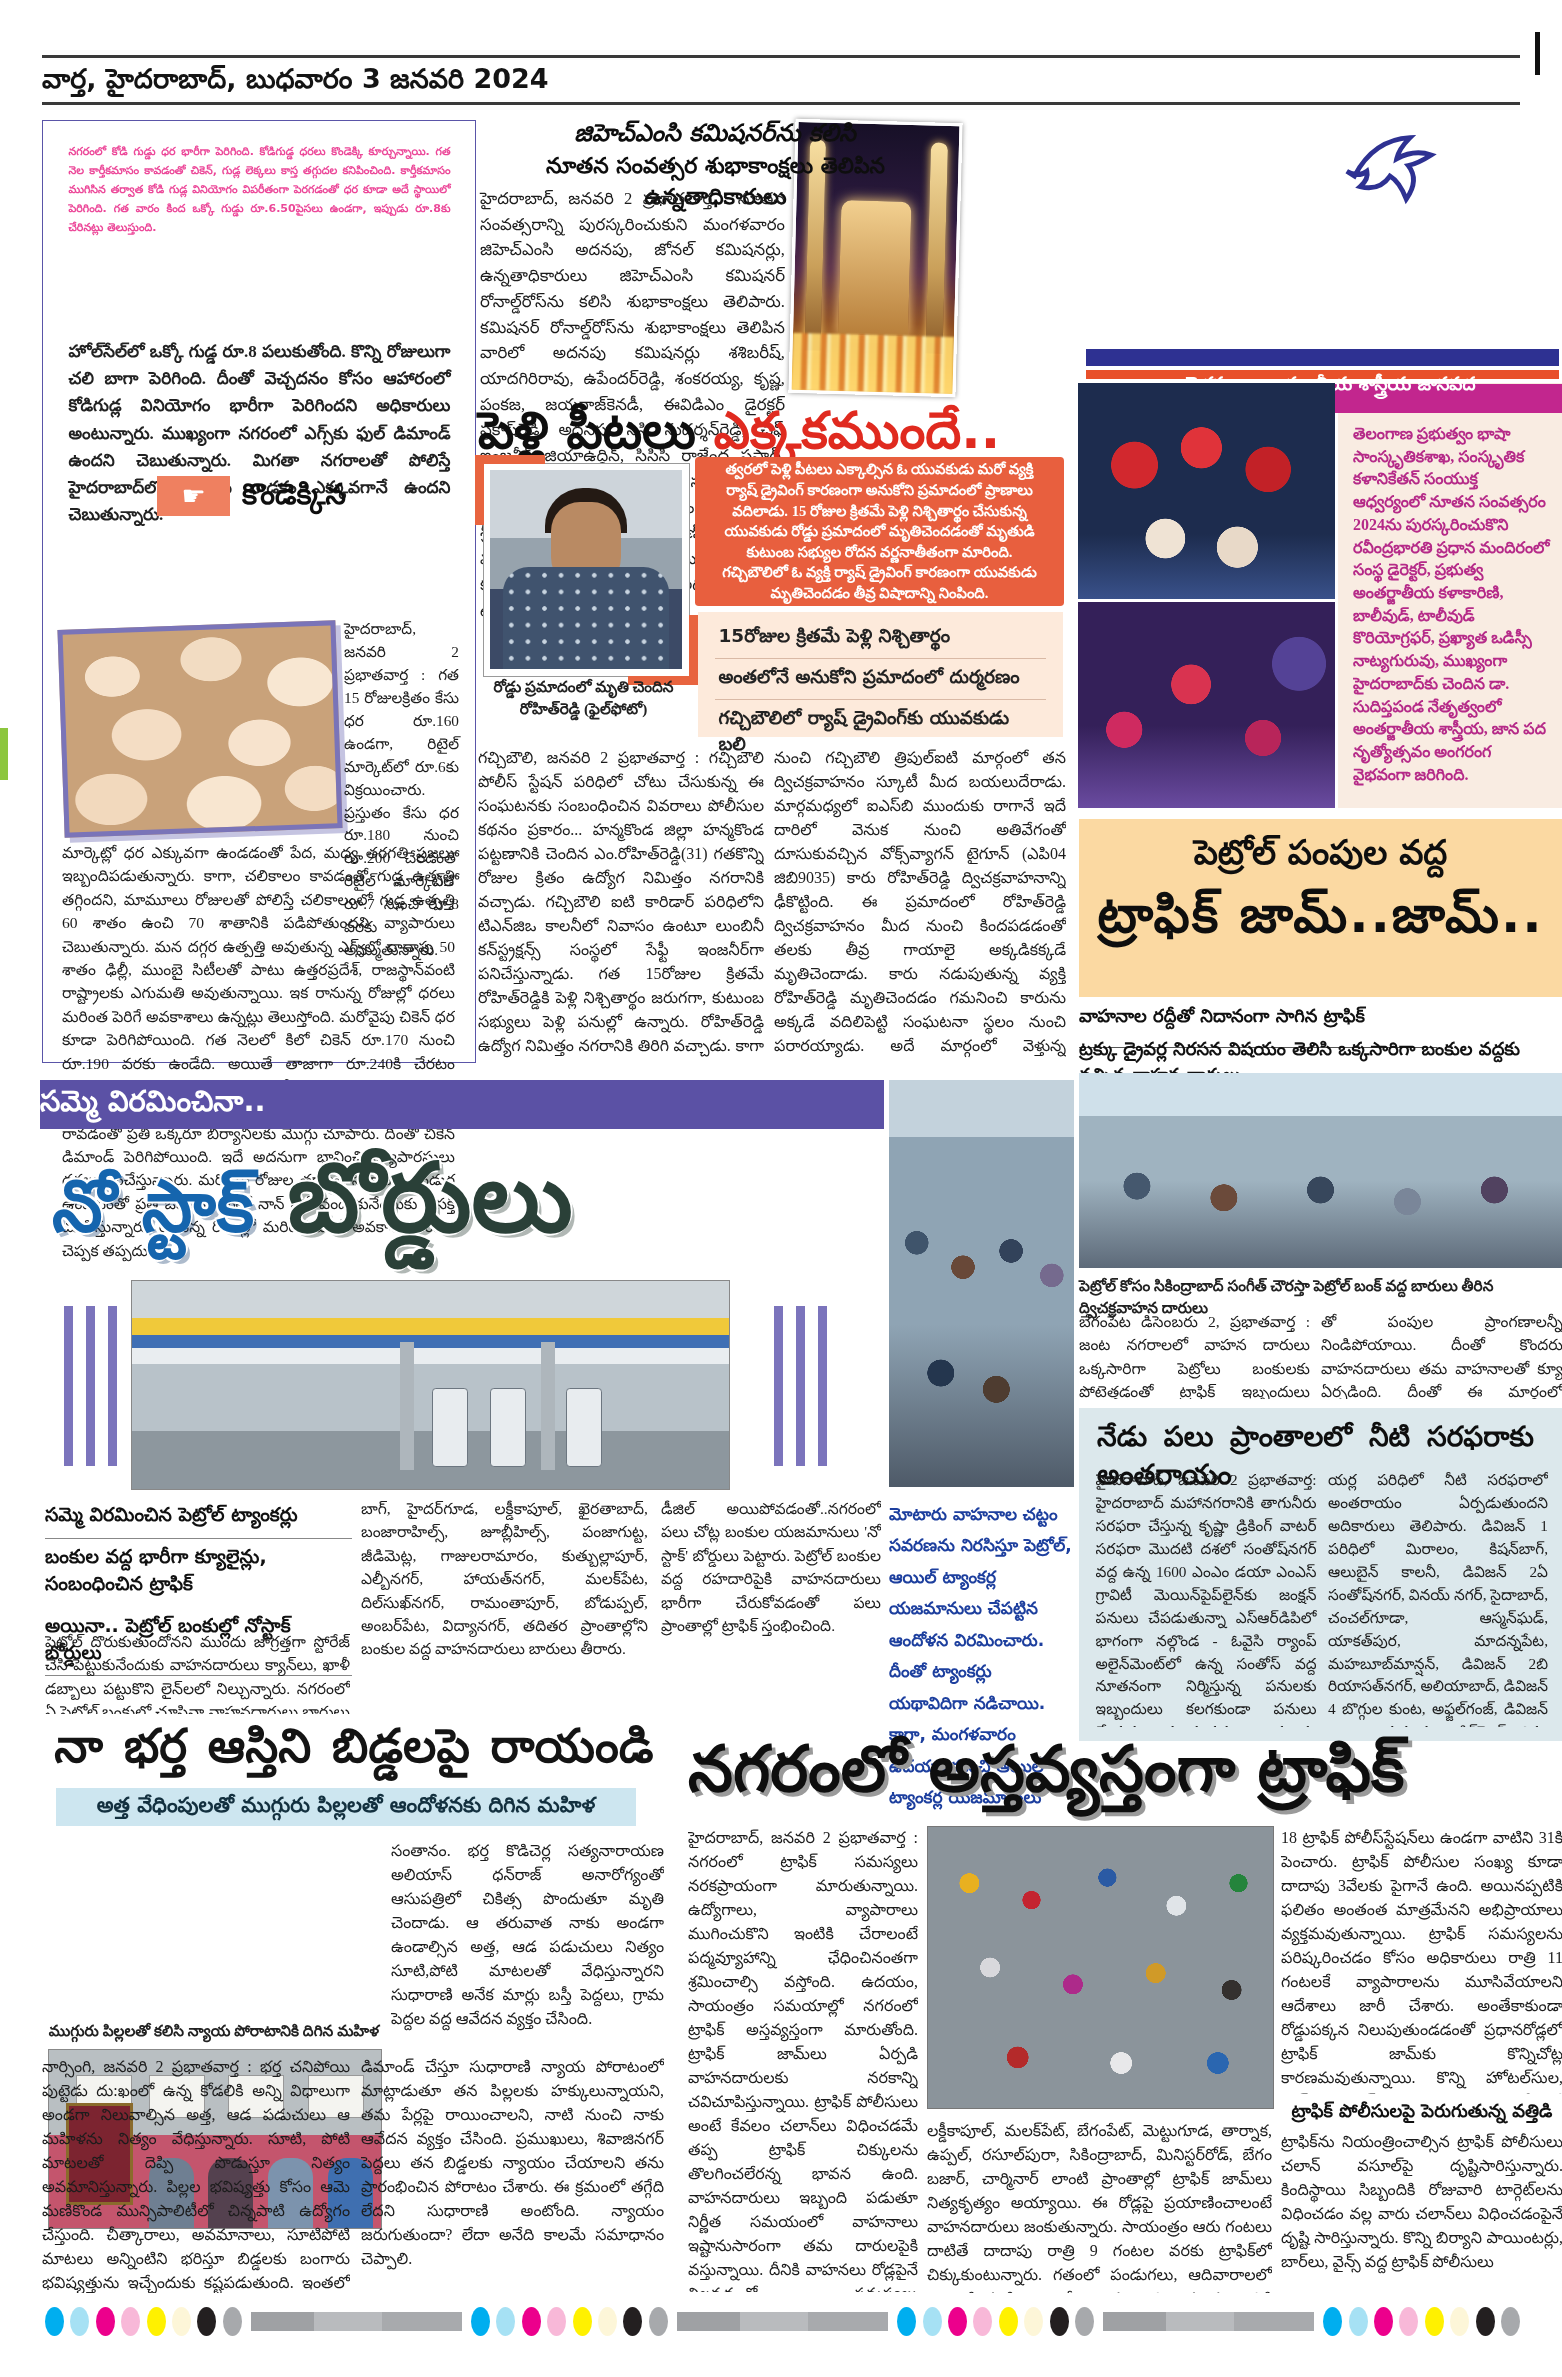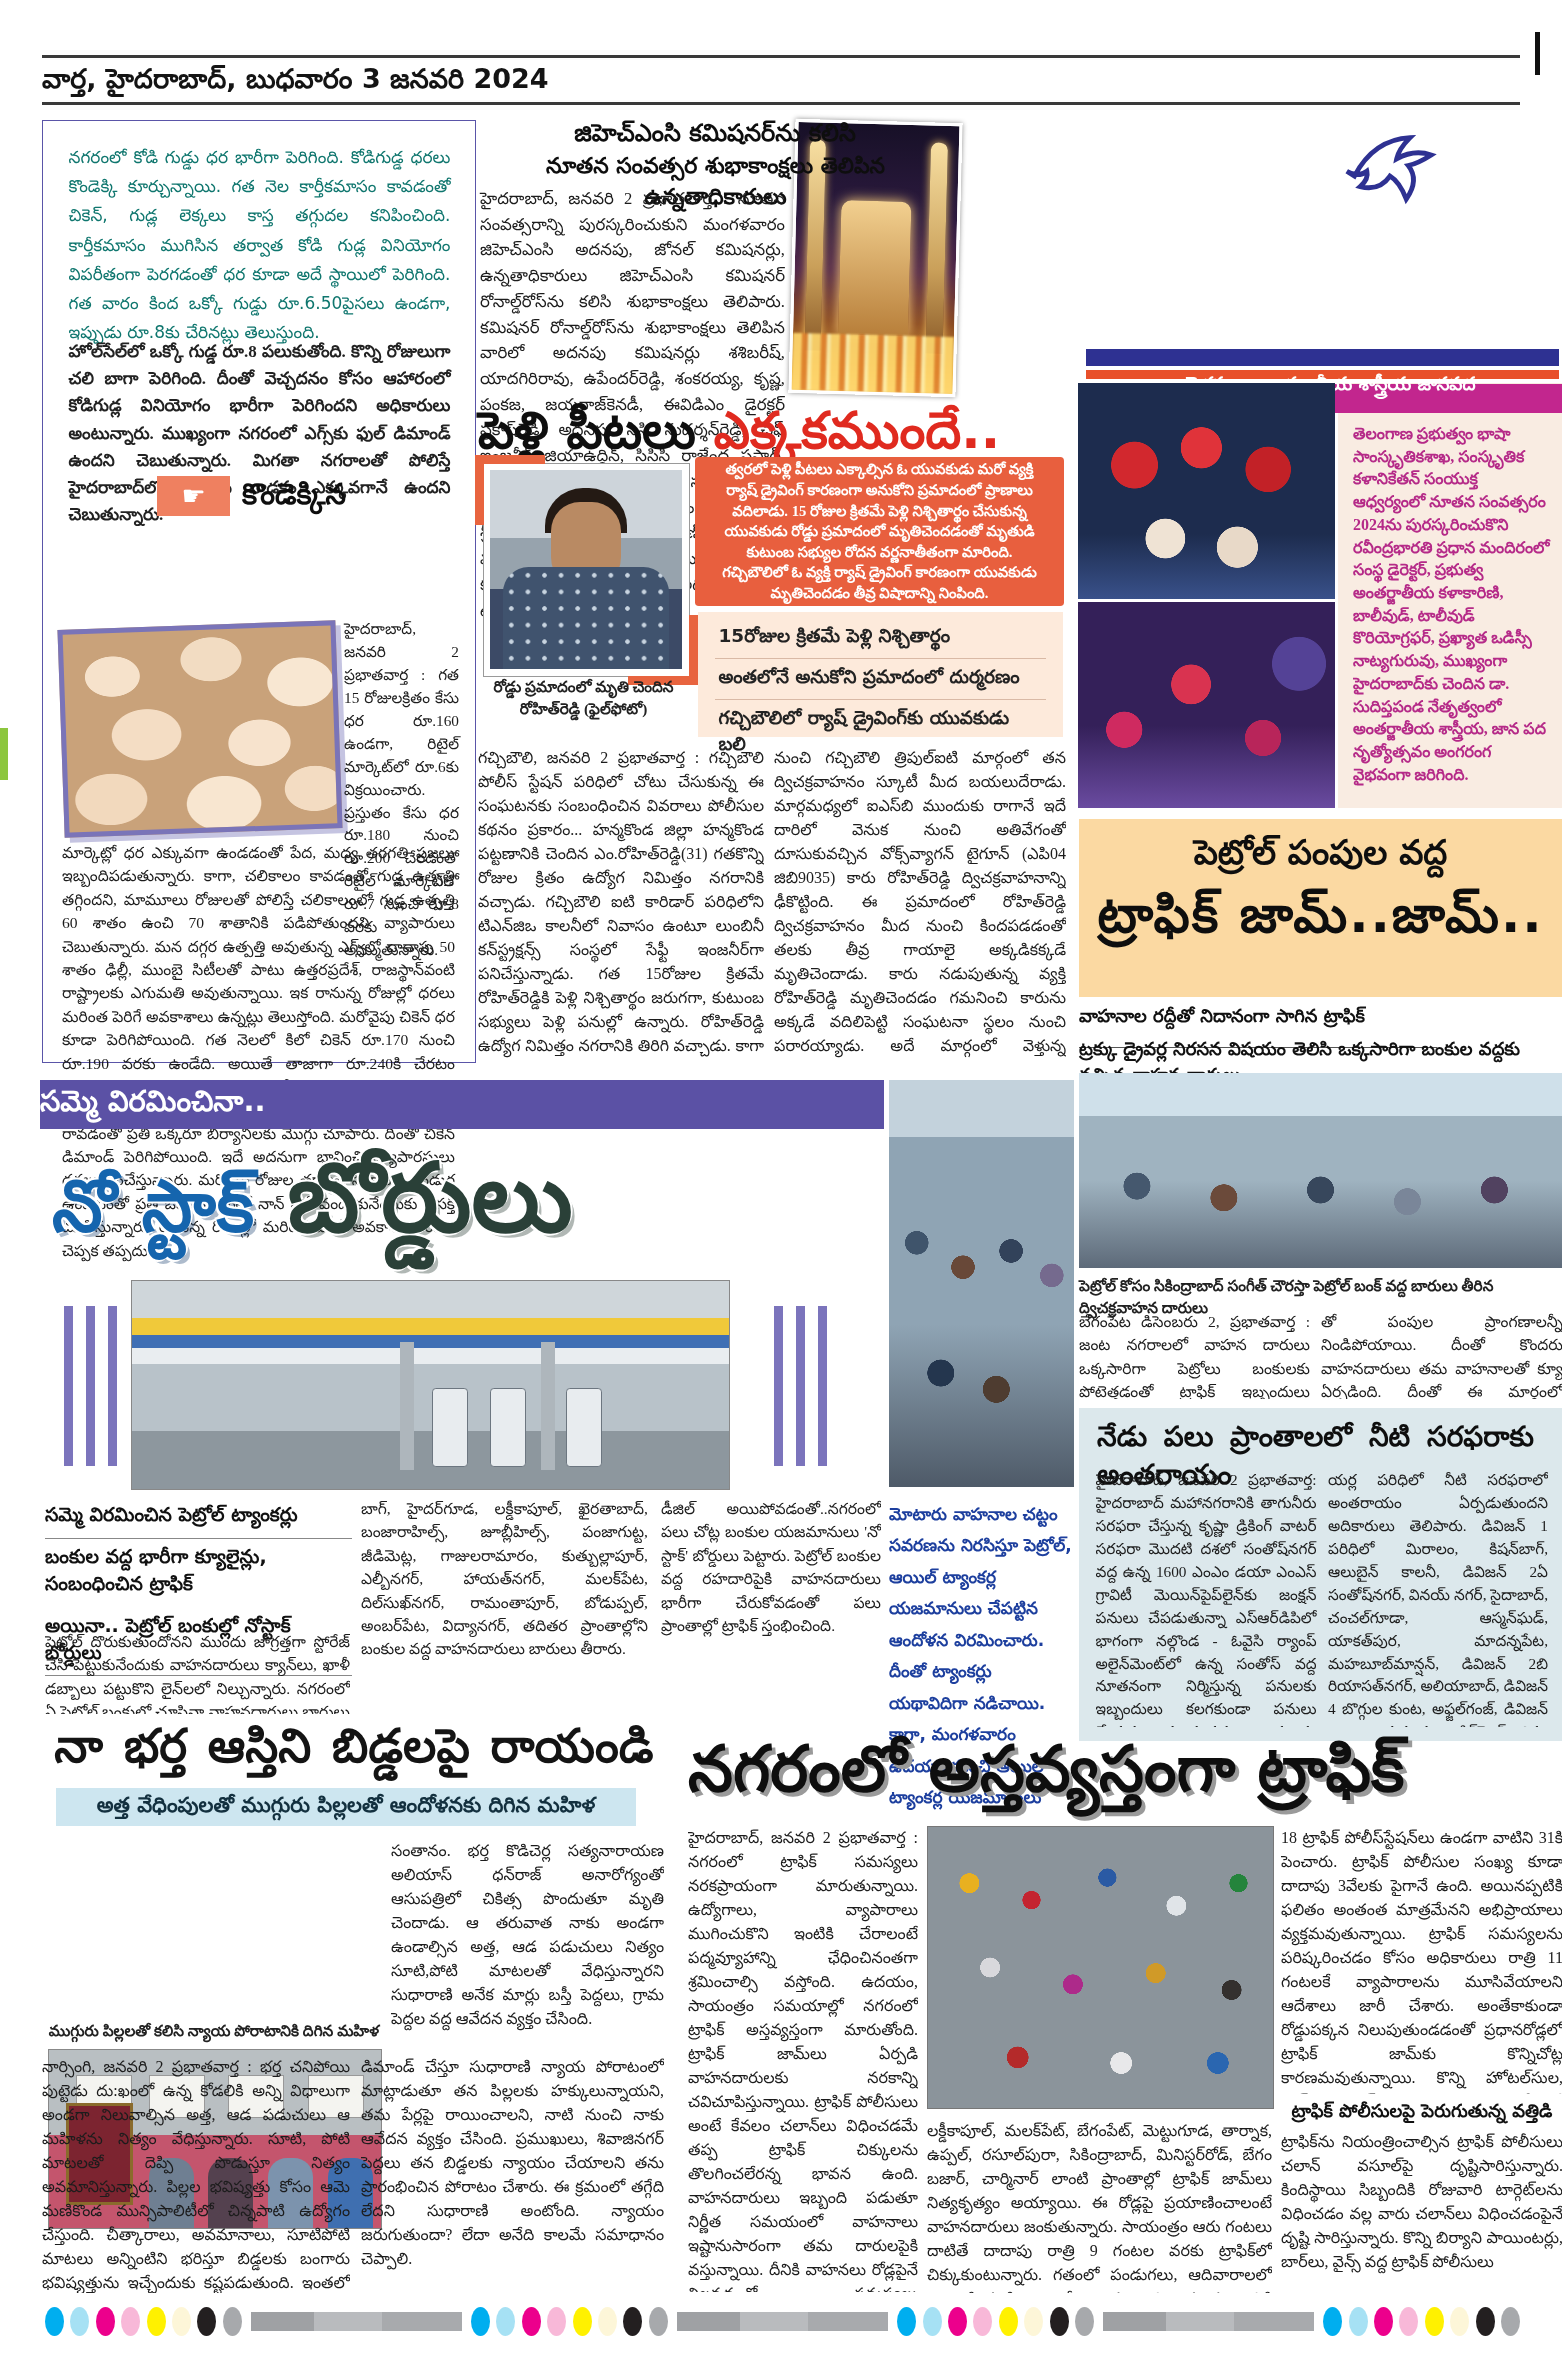--- a/index.html
+++ b/index.html
@@ -20,21 +20,21 @@
   .mast-city{font-family:"DejaVu Sans","Liberation Sans",sans-serif;font-weight:bold;font-size:61px;color:#e0241f;
     text-shadow:-1.9px -1.9px 0 #fff,1.9px -1.9px 0 #fff,-1.9px 1.9px 0 #fff,1.9px 1.9px 0 #fff,3.8px 3.8px 1.3px rgba(120,10,10,.55);letter-spacing:1.3px;}
   .mast-brand{font-family:"DejaVu Sans","Liberation Sans",sans-serif;font-weight:bold;font-size:161px;line-height:1;color:#2e3192;text-shadow:2.6px 2.6px 0 rgba(30,34,120,.25);}
   .mast-bar-blue{background:#2e3192;}
   .mast-bar-orange{background:#e8502a;}
   
   .body-txt{font-size:16px;line-height:1.5;color:#1c1c1c;}
   .headline-sans{font-family:"DejaVu Sans","Liberation Sans",sans-serif;font-weight:bold;color:#0e0e0e;}
   
   .egg-box{border:1.9px solid #5a55a8;background:#fff;}
-  .egg-lead-orange{color:#0f766e;font-weight:normal;font-size:17px;line-height:1.72;font-family:"DejaVu Sans","Liberation Sans",sans-serif;}
+  .egg-lead-orange{color:#ec4899;font-weight:bold;font-size:11px;line-height:1.72;font-family:"DejaVu Sans","Liberation Sans",sans-serif;}
   .egg-lead-black{color:#222;font-weight:bold;font-size:17px;line-height:1.6;}
   .kicker-chip{background:#ef8060;color:#fff;display:flex;align-items:center;justify-content:center;font-size:27px;}
   .egg-headline{font-size:59px;letter-spacing:1.3px;}
   .egg-photo{border:5.7px solid #7a74b8;transform:rotate(-2deg);box-shadow:5.1px 5.1px 0 rgba(90,85,168,.35);
     background:#c9a27a;
     background-image:radial-gradient(ellipse 45px 33px at 18% 22%,#f6e2cb 0 60%,rgba(0,0,0,0) 62%),
       radial-gradient(ellipse 50px 36px at 55% 15%,#f2dcc2 0 60%,rgba(0,0,0,0) 62%),
       radial-gradient(ellipse 54px 40px at 88% 28%,#f8e7d2 0 60%,rgba(0,0,0,0) 62%),
       radial-gradient(ellipse 57px 42px at 30% 52%,#f4ddc4 0 60%,rgba(0,0,0,0) 62%),
       radial-gradient(ellipse 51px 38px at 72% 58%,#f7e3cd 0 60%,rgba(0,0,0,0) 62%),
@@ -131,21 +131,21 @@
   <div class="abs egg-lead-black jt" style="left:25.5px;top:217px;width:382px;">హోల్‌సేల్‌లో ఒక్కో గుడ్డ రూ.8 పలుకుతోంది. కొన్ని రోజులుగా చలి బాగా పెరిగింది. దీంతో వెచ్చదనం కోసం ఆహారంలో కోడిగుడ్ల వినియోగం భారీగా పెరిగిందని అధికారులు అంటున్నారు. ముఖ్యంగా నగరంలో ఎగ్స్‌కు ఫుల్ డిమాండ్ ఉందని చెబుతున్నారు. మిగతా నగరాలతో పోలిస్తే హైదరాబాద్‌లో కోడిగుట్ల వాడకం ఎక్కువగానే ఉందని చెబుతున్నారు.</div>
   <div class="abs kicker-chip" style="left:114px;top:355px;width:73px;height:40px;">
       <span>☛</span>
     </div>
   <div class="abs headline-sans" style="left:199px;top:356px;font-size:29px;">కొండెక్కిన</div>
   <div class="abs egg-photo" style="left:18px;top:504px;width:268px;height:198px;"></div>
   <div class="abs body-txt jt" style="left:301px;top:497px;width:115px;font-size:15.3px;">హైదరాబాద్, జనవరి 2 ప్రభాతవార్త : గత 15 రోజులక్రితం కేసు ధర రూ.160 ఉండగా, రిటైల్ మార్కెట్‌లో రూ.6కు విక్రయించారు. ప్రస్తుతం కేసు ధర రూ.180 నుంచి రూ.200 చేరడంతో రిటైల్ మార్కెట్‌లో రూ.7 నుంచి రూ.8 వరకు అమ్ముతున్నారు.</div>
   <div class="abs body-txt jt" style="left:19px;top:720px;width:393px;font-size:15.6px;">మార్కెట్లో ధర ఎక్కువగా ఉండడంతో పేద, మధ్య తరగతి ప్రజలు ఇబ్బందిపడుతున్నారు. కాగా, చలికాలం కావడంతో గుడ్ల ఉత్పత్తి తగ్గిందని, మామూలు రోజులతో పోలిస్తే చలికాలంలో గుడ్ల ఉత్పత్తి 60 శాతం ఉంచి 70 శాతానికి పడిపోతుందని వ్యాపారులు చెబుతున్నారు. మన దగ్గర ఉత్పత్తి అవుతున్న ఎగ్స్‌లో దాదాపు 50 శాతం ఢిల్లీ, ముంబై సిటీలతో పాటు ఉత్తరప్రదేశ్, రాజస్థాన్‌వంటి రాష్ట్రాలకు ఎగుమతి అవుతున్నాయి. ఇక రానున్న రోజుల్లో ధరలు మరింత పెరిగే అవకాశాలు ఉన్నట్లు తెలుస్తోంది. మరోవైపు చికెన్ ధర కూడా పెరిగిపోయింది. గత నెలలో కిలో చికెన్ రూ.170 నుంచి రూ.190 వరకు ఉండేది. అయితే తాజాగా రూ.240కి చేరటం గమనార్థం. ఈ ధరలు మరింత పెరిగే అవకాశం ఉందంటున్నారు మార్కెట్ నిపుణులు. క్రిస్మస్ వేడుకలు, న్యూ ఇయర్ ఈవెంట్స్ రావడంతో ప్రతి ఒక్కరూ బిర్యానీలకు మొగ్గు చూపారు. దీంతో చికెన్ డిమాండ్ పెరిగిపోయింది. ఇదే అదనుగా భావించి వ్యాపారస్తులు ధరలు పెంచేస్తున్నారు. మరో 10 రోజుల తర్వాత సంక్రాంతి పండుగ ఉండటంతో ప్రతి ఒక్కరూ ఇంట్లో నాన్ వెజ్ వండుకునేందుకు ఆసక్తి చూపిస్తున్నారు. రానున్న రోజుల్లో మరింత పెరిగే అవకాశం ఉందని చెప్పక తప్పదు.</div>
 </div>
 
-<div class="abs headline-sans ctr" style="left:480px;top:119px;width:470px;font-size:24px;">జిహెచ్ఎంసి కమిషనర్‌ను కలిసి</div>
+<div class="abs headline-sans ctr" style="left:480px;top:119px;width:470px;font-size:24px;font-style:italic;">జిహెచ్ఎంసి కమిషనర్‌ను కలిసి</div>
 <div class="abs headline-sans ctr" style="left:478px;top:153px;width:475px;font-size:22px;">నూతన సంవత్సర శుభాకాంక్షలు తెలిపిన ఉన్నతాధికారులు</div>
 <div class="abs body-txt jt" style="left:480px;top:186px;width:305px;font-size:16.6px;line-height:1.55;">హైదరాబాద్, జనవరి 2 ప్రభాతవార్త : నూతన సంవత్సరాన్ని పురస్కరించుకుని మంగళవారం జిహెచ్ఎంసి అదనపు, జోనల్ కమిషనర్లు, ఉన్నతాధికారులు జిహెచ్ఎంసి కమిషనర్ రోనాల్డ్‌రోస్‌ను కలిసి శుభాకాంక్షలు తెలిపారు. కమిషనర్ రోనాల్డ్‌రోస్‌ను శుభాకాంక్షలు తెలిపిన వారిలో అదనపు కమిషనర్లు శశిబరీష్, యాదగిరిరావు, ఉపేందర్‌రెడ్డి, శంకరయ్య, కృష్ణ, పంకజ, జయరాజ్‌కెనడీ, ఈవిడిఎం డైరక్టర్ ప్రకాష్‌రెడ్డి, అదనపు సిసి సుదర్శన్‌రెడ్డి, చీఫ్ ఇంజనీర్ జియాఉద్దిన్, సిసిసి రాజేంద్ర ప్రసాద్, సిఈ ప్రాజెక్టు దేవానంద్, సిఈ సురేష్, జోనల్ కమిషనర్లు స్నేహలతేష్ ద్రోత్రే, వెంకన్న, మమత, శ్రీనివాస్‌రెడ్డి, పంకజ, రవికిరణ్, సిపిఆర్‌ఓ మహమ్మద్ ముర్తుజా, ఓఎస్‌డిలు వేణుగోపాల్, కృష్ణ, సిఈఓ కమిష్‌సింగ్, ఎస్టేట్ అధికారి భాషాలు ఉన్నారు.</div>
 
 <div class="abs headline-sans" style="left:478px;top:401px;width:594px;">
   <span class="wed-black">పెళ్లి పీటలు</span><span class="wed-red"> ఎక్కకముందే..</span>
 </div>
 <div class="abs wed-photo-frame" style="left:483px;top:463px;width:192px;height:199px;">
   <div class="corner-br" style="left:-9px;top:-9px;border-left-width:9px;border-top-width:9px;"></div>
   <div class="corner-br" style="right:-9px;bottom:-9px;border-right-width:9px;border-bottom-width:9px;"></div>
   <div class="wed-photo" style="width:100%;height:100%;">

